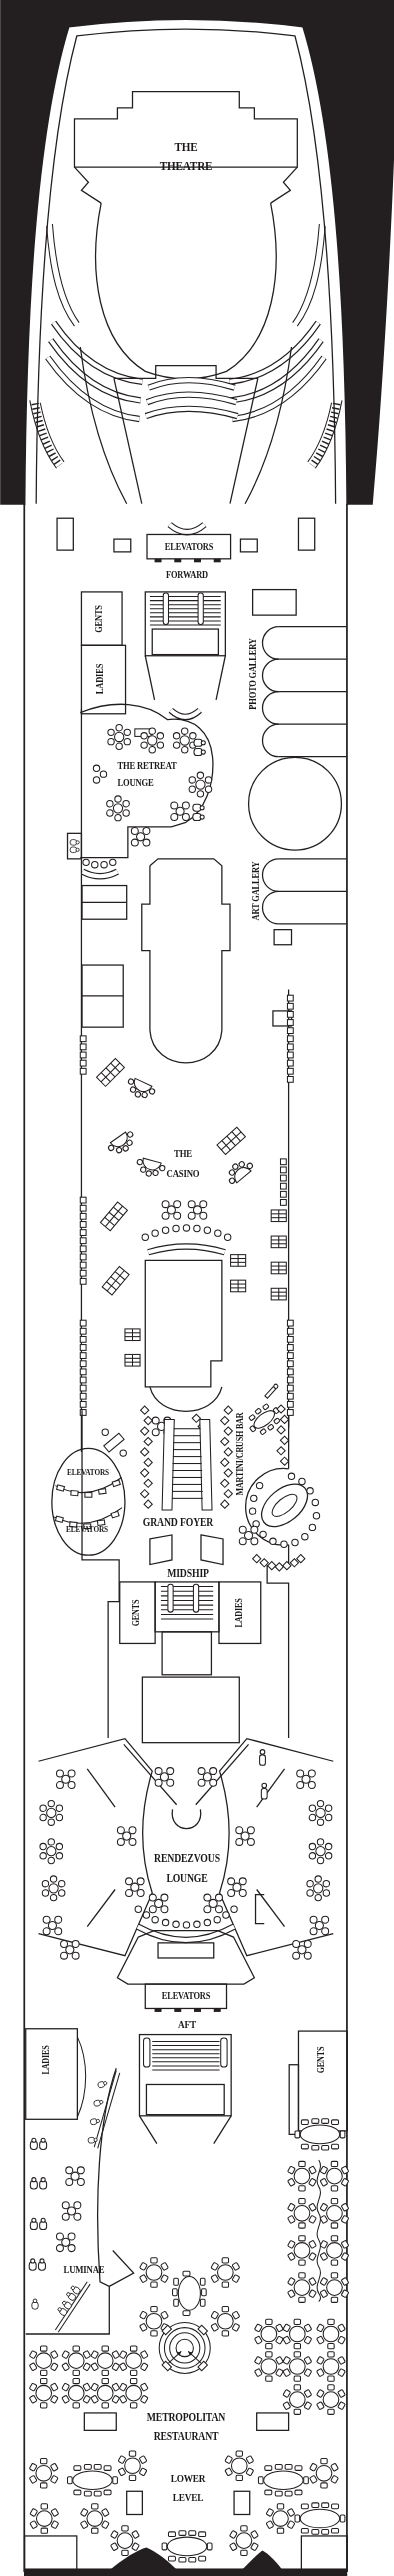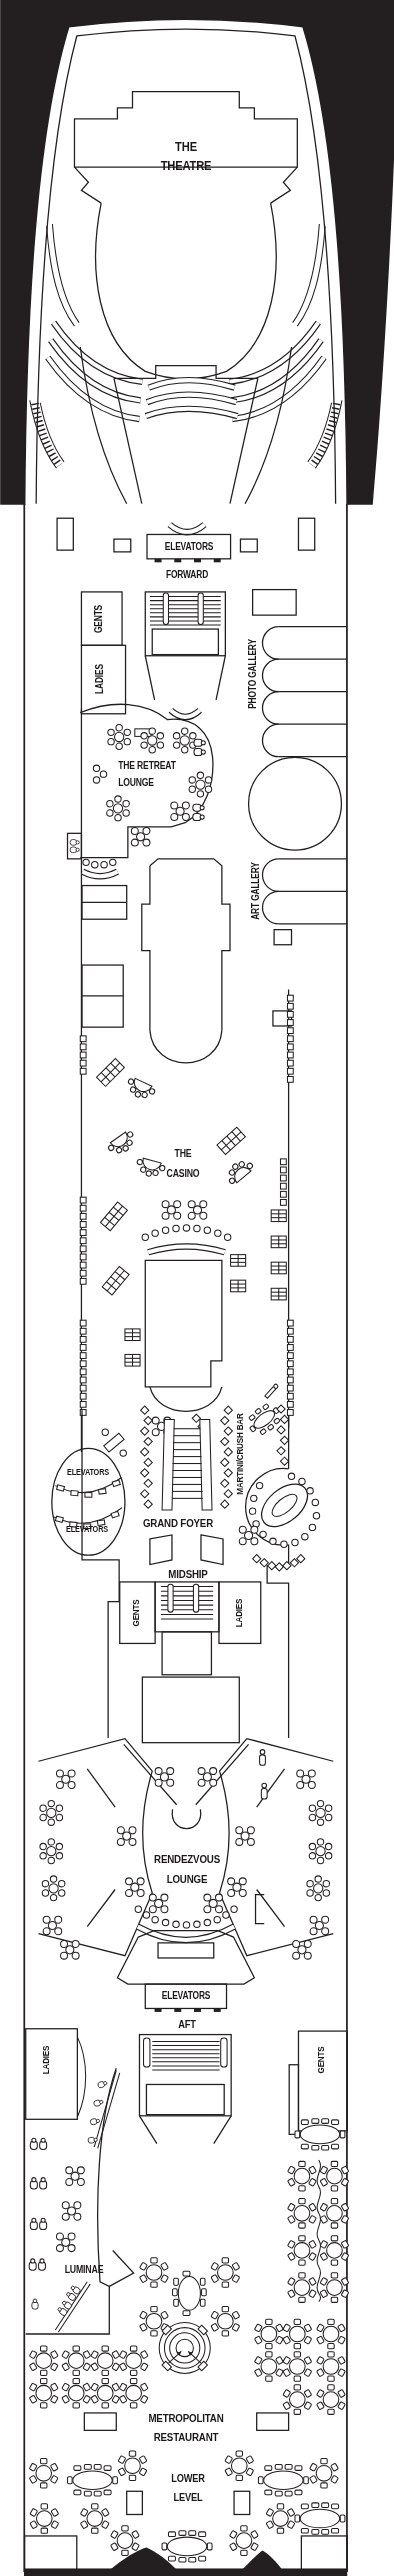--- a/index.html
+++ b/index.html
@@ -1,17 +1,17 @@
 <!DOCTYPE html>
 <html style="font-size:9.3px"><head>
 <meta charset="utf-8">
 <style>
   html,body{margin:0;padding:0;background:#fff}
   #plan{position:relative;width:395px;height:2576px;background:#fff;overflow:hidden;
-        font-family:Liberation Sans, sans-serif}
+        font-family:Liberation Serif, serif}
   #plan svg{position:absolute;left:0;top:0}
   .lbl{position:absolute;font-weight:bold;color:#1b181a;white-space:pre-line;text-align:center;
        line-height:1.6;transform:translate(-50%,-50%) scaleX(.84);letter-spacing:-0.2px}
   .lbl.v{transform:translate(-50%,-50%) rotate(-90deg) scaleX(.84);white-space:nowrap}
   .lbl.la{text-align:left}
   
   .w{fill:none;stroke:#231f20;stroke-width:2.2}
   .w3{fill:none;stroke:#231f20;stroke-width:3}
   .fn{fill:none;stroke:#231f20;stroke-width:1.8}
   .f{fill:#fff;stroke:#231f20;stroke-width:1.8}

